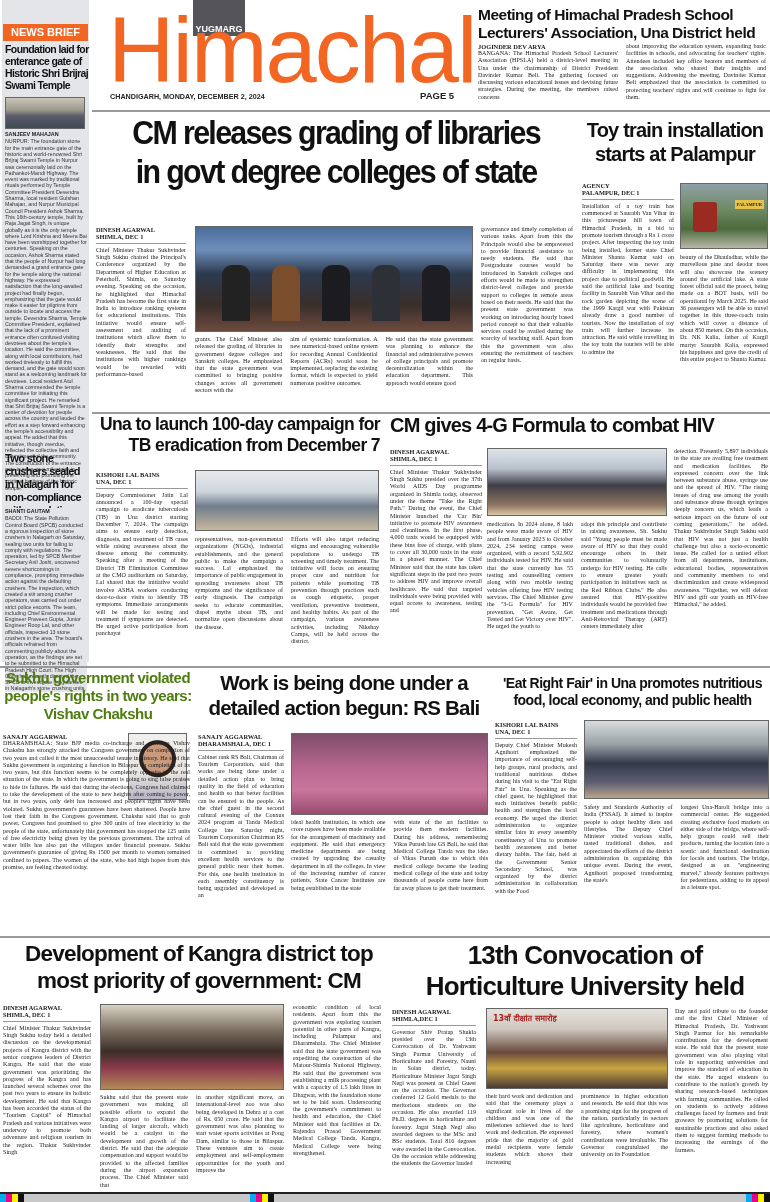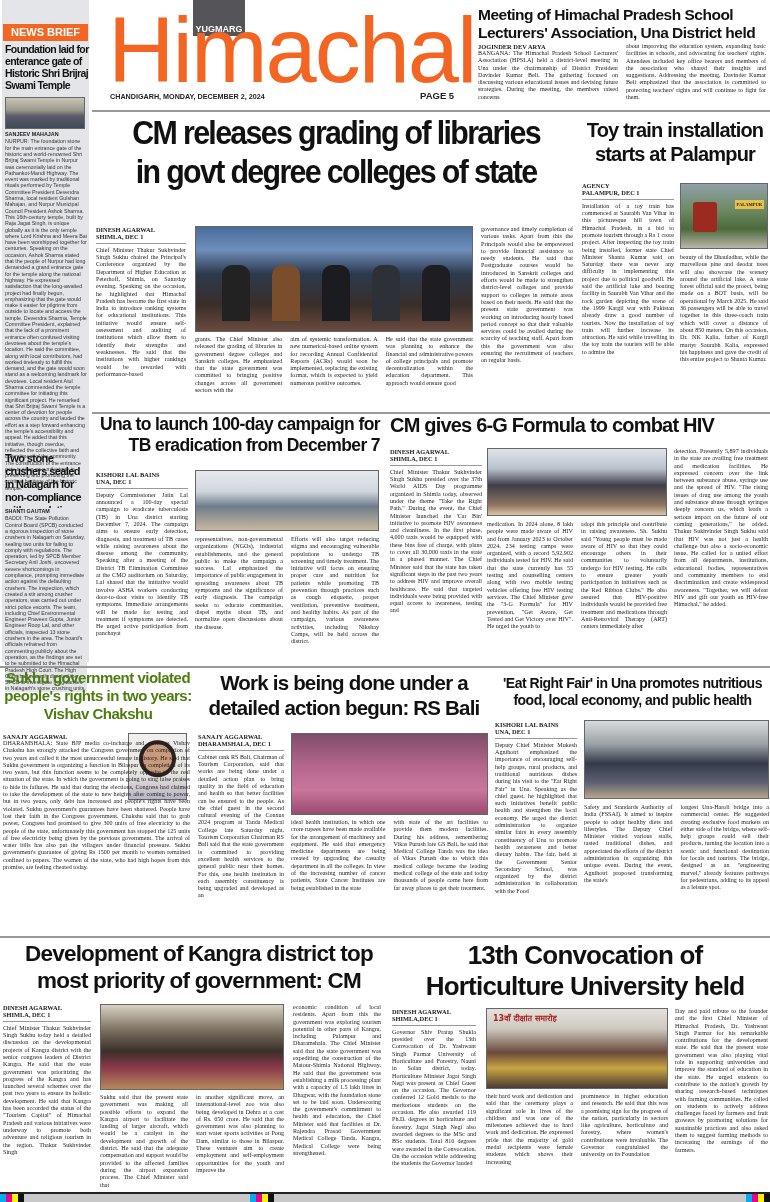--- a/index.html
+++ b/index.html
@@ -103,21 +103,21 @@
 <div class="abs" style="left:96px;top:471px;width:92px;">
   <div class="byline"><span>KISHORI LAL BAINS</span><br><span>UNA, DEC 1</span></div>
   <div class="body">Deputy Commissioner Jatin Lal announced a 100-day special campaign to eradicate tuberculosis (TB) in Una district starting December 7, 2024. The campaign aims to ensure early detection, diagnosis, and treatment of TB cases while raising awareness about the disease among the community. Speaking after a meeting of the District TB Elimination Committee at the CMO auditorium on Saturday, Lal shared that the initiative would involve ASHA workers conducting door-to-door visits to identify TB symptoms. Immediate arrangements will be made for testing and treatment if symptoms are detected. He urged active participation from panchayat</div>
 </div>
 <div class="photo" style="left:195px;top:470px;width:184px;height:61px;background:linear-gradient(180deg,#e6eaee 0%,#cfd6dc 35%,#6f7c8c 60%,#c8b89e 100%)"></div>
 <div class="abs colset" style="left:195px;top:536px;width:184px;">
   <div class="body">representatives, non-governmental organizations (NGOs), industrial establishments, and the general public to make the campaign a success. Lal emphasized the importance of public engagement in spreading awareness about TB symptoms and the significance of early diagnosis. The campaign seeks to educate communities, dispel myths about TB, and normalize open discussions about the disease.</div>
   <div class="body">Efforts will also target reducing stigma and encouraging vulnerable populations to undergo TB screening and timely treatment. The initiative will focus on ensuring proper care and nutrition for patients while promoting TB prevention through practices such as cough etiquette, proper ventilation, preventive treatment, and healthy habits. As part of the campaign, various awareness activities, including Nikshay Camps, will be held across the district.</div>
 </div>
 
-<div class="abs cond" style="left:390px;top:412px;width:380px;font-size:20px;line-height:26px;color:#111;letter-spacing:-0.8px">CM gives 6-G Formula to combat HIV</div>
+<div class="abs cond" style="left:390px;top:412px;width:380px;font-size:20px;line-height:26px;color:#111;letter-spacing:-0.8px">CM gives 4-G Formula to combat HIV</div>
 <div class="abs" style="left:390px;top:448px;width:92px;">
   <div class="byline"><span>DINESH AGARWAL</span><br><span>SHIMLA, DEC 1</span></div>
   <div class="body">Chief Minister Thakur Sukhvinder Singh Sukhu presided over the 37th World AIDS Day programme organized in Shimla today, observed under the theme "Take the Right Path." During the event, the Chief Minister launched the 'Car Bin' initiative to promote HIV awareness and cleanliness. In the first phase, 4,000 taxis would be equipped with these bins free of charge, with plans to cover all 30,000 taxis in the state in a phased manner. The Chief Minister said that the state has taken significant steps in the past two years to address HIV and improve overall healthcare. He said that targeted individuals were being provided with equal access to awareness, testing and</div>
 </div>
 <div class="photo" style="left:487px;top:448px;width:180px;height:68px;background:linear-gradient(180deg,#dfe3ea 0%,#b9c1cc 30%,#3f3d48 55%,#8e7560 85%,#d9c7a8 100%)"></div>
 <div class="abs colset" style="left:487px;top:521px;width:180px;">
   <div class="body">medication. In 2024 alone, 8 lakh people were made aware of HIV and from January 2023 to October 2024, 234 testing camps were organized, with a record 5,92,902 individuals tested for HIV. He said that the state currently has 55 testing and counselling centers along with two mobile testing vehicles offering free HIV testing services. The Chief Minister gave the "3-G Formula" for HIV prevention, "Get Aware, Get Tested and Get Victory over HIV". He urged the youth to</div>
   <div class="body">adopt this principle and contribute in raising awareness. Sh. Sukhu said "Young people must be made aware of HIV so that they could encourage others in their communities to voluntarily undergo for HIV testing. He calls to ensure greater youth participation in initiatives such as the Red Ribbon Clubs." He also assured that HIV-positive individuals would be provided free treatment and medications through Anti-Retroviral Therapy (ART) centers immediately after</div>
 </div>
 <div class="abs body" style="left:674px;top:448px;width:94px;">detection. Presently 5,897 individuals in the state are availing free treatment and medication facilities. He expressed concern over the link between substance abuse, syringe use and the spread of HIV. "The rising issues of drug use among the youth and substance abuse through syringes deeply concern us, which leads a serious impact on the future of our coming generations," he added. Thakur Sukhvinder Singh Sukhu said that HIV was not just a health challenge but also a socio-economic issue. He called for a united effort from all departments, institutions, educational bodies, representatives and community members to end discrimination and create widespread awareness. "Together, we will defeat HIV and gift our youth an HIV-free Himachal," he added.</div>

